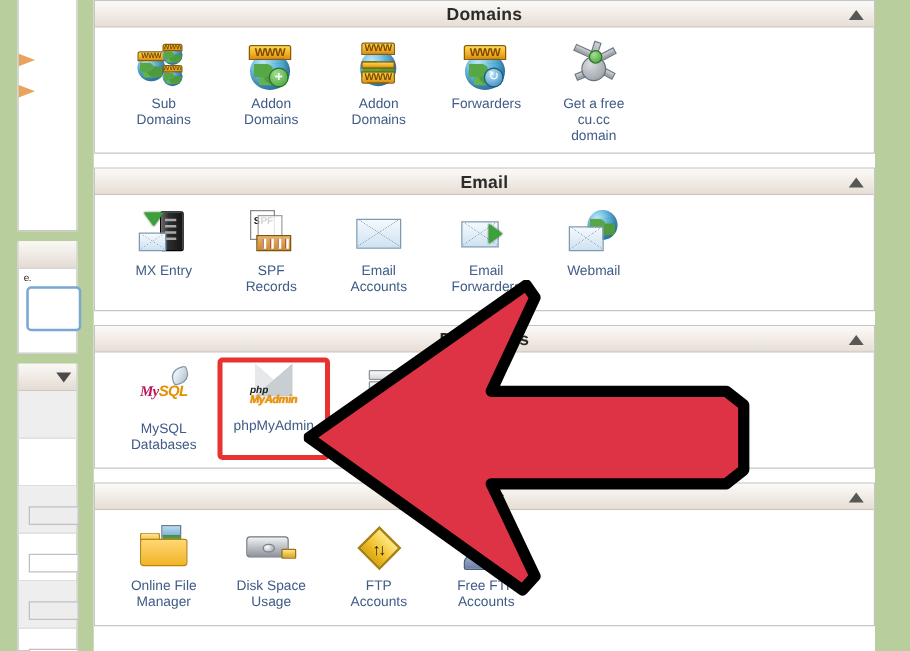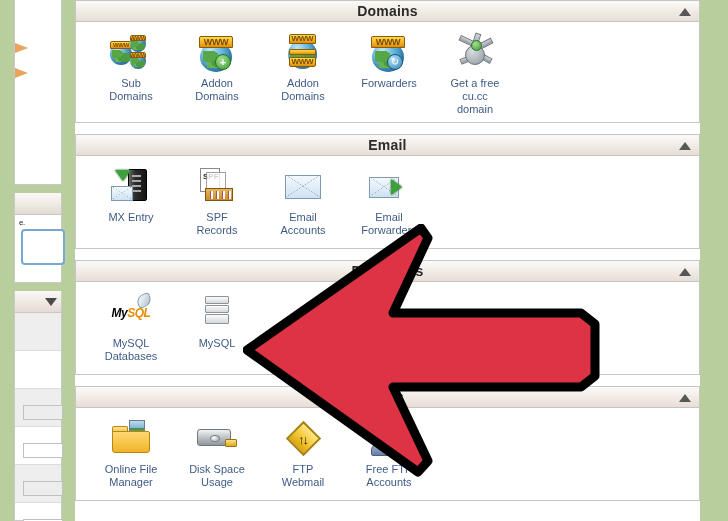--- a/index.html
+++ b/index.html
@@ -318,21 +318,21 @@
   .mysql-text {
     position: absolute;
     left: 0; top: 14px;
     width: 44px;
     text-align: center;
     font-size: 12px;
     font-weight: bold;
     font-style: italic;
     letter-spacing: -0.5px;
   }
-  .mysql-my { color: #000000; }
+  .mysql-my { color: #be185d; font-family: Liberation Serif, serif; }
   .mysql-sql { color: #e48e00; }
   .dolphin {
     position: absolute;
     right: 2px; top: 2px;
     width: 14px; height: 13px;
     background: linear-gradient(135deg, #e8eef3 30%, #a8bcca 100%);
     border: 1px solid #8097a8;
     border-radius: 60% 20% 60% 20%;
     transform: rotate(-18deg);
   }
@@ -612,40 +612,55 @@
 
       <div class="tile">
         <div class="tile-icon">
           <div class="envelope" style="left:2px;top:11px;width:30px;height:21px"></div>
           <div class="greenarrow" style="left:24px;top:13px"></div>
         </div>
         <div class="tile-label" style="white-space:pre-line">Email
 Forwarders</div>
       </div>
 
+      <div class="tile">
+        <div class="tile-icon">
+          <div class="globe" style="left:17px;top:2px;width:24px;height:24px"></div>
+          <div class="envelope" style="left:2px;top:15px;width:28px;height:20px"></div>
+        </div>
+        <div class="tile-label" style="white-space:pre-line">Webmail</div>
+      </div>
 
     </div>
   </div>
 
   <div class="section">
     <div class="section-header">
       <span class="section-title">Databases</span>
       <span class="collapse-tri"></span>
     </div>
     <div class="section-body">
 
       <div class="tile">
         <div class="tile-icon">
           <div class="dolphin"></div>
           <div class="mysql-text"><span class="mysql-my">My</span><span class="mysql-sql">SQL</span></div>
         </div>
         <div class="tile-label" style="white-space:pre-line">MySQL
 Databases</div>
       </div>
 
+      <div class="tile selected">
+        <div class="tile-icon">
+          <div class="pma-sail"></div>
+          <div class="pma-php">php</div>
+          <div class="pma-admin">MyAdmin</div>
+        </div>
+        <div class="tile-label" style="white-space:pre-line">phpMyAdmin</div>
+      </div>
 
       <div class="tile">
         <div class="tile-icon">
           <div class="dbstack" style="left:10px;top:4px;width:24px;height:8px"></div>
           <div class="dbstack" style="left:10px;top:13px;width:24px;height:8px"></div>
           <div class="dbstack" style="left:10px;top:22px;width:24px;height:10px"></div>
         </div>
         <div class="tile-label" style="white-space:pre-line">MySQL</div>
       </div>
 
@@ -678,21 +693,21 @@
         <div class="tile-label" style="white-space:pre-line">Disk Space
 Usage</div>
       </div>
 
       <div class="tile">
         <div class="tile-icon">
           <div class="diamond" style="left:10px;top:8px;width:25px;height:25px"></div>
           <div class="updown" style="left:17px;top:15px">↑↓</div>
         </div>
         <div class="tile-label" style="white-space:pre-line">FTP
-Webmail</div>
+Accounts</div>
       </div>
 
       <div class="tile">
         <div class="tile-icon">
           <div class="monitor" style="left:3px;top:3px;width:17px;height:12px"></div>
           <div class="monitor" style="left:17px;top:7px;width:17px;height:12px"></div>
           <div class="person-head" style="left:10px;top:16px;width:11px;height:11px"></div>
           <div class="person-body" style="left:4px;top:26px;width:23px;height:12px"></div>
           <div class="diamond" style="left:24px;top:20px;width:16px;height:16px"></div>
           <div class="updown" style="left:28px;top:24px;font-size:10px">↑↓</div>

